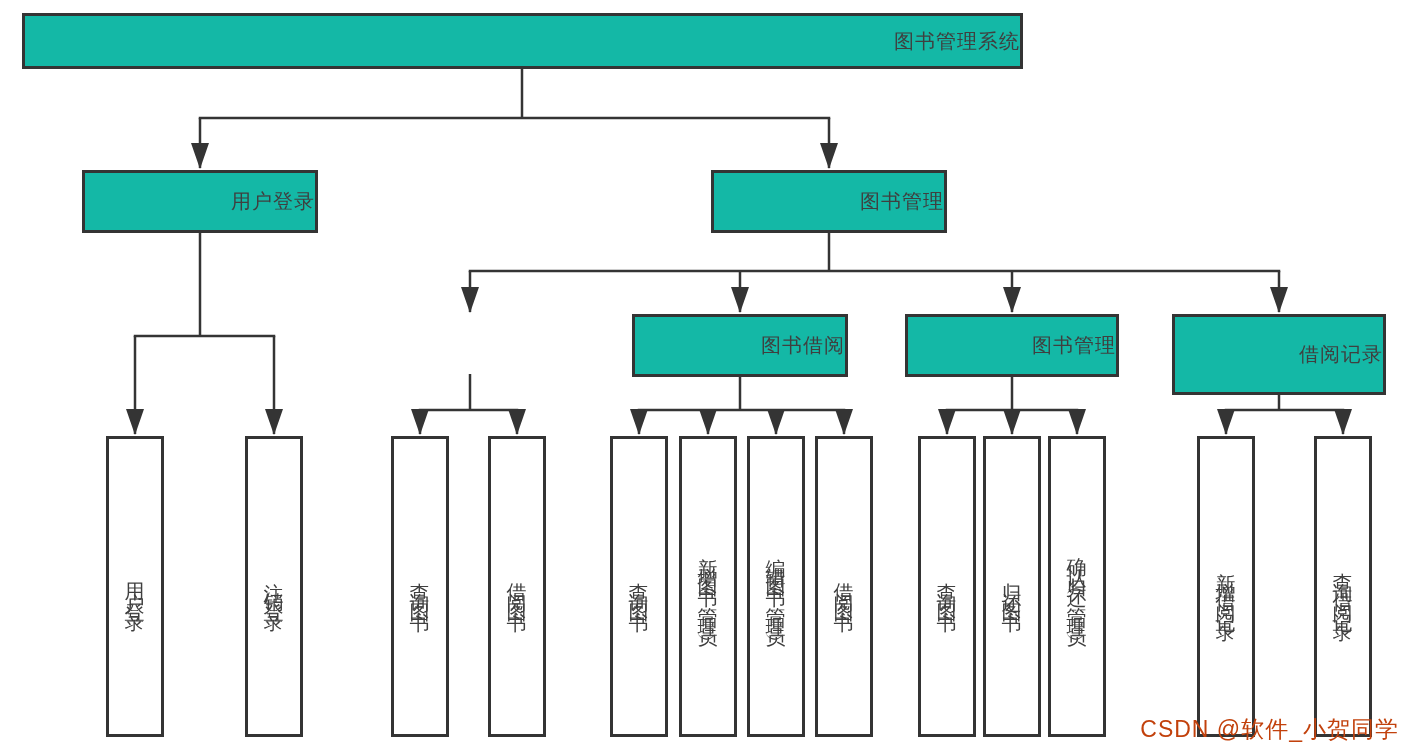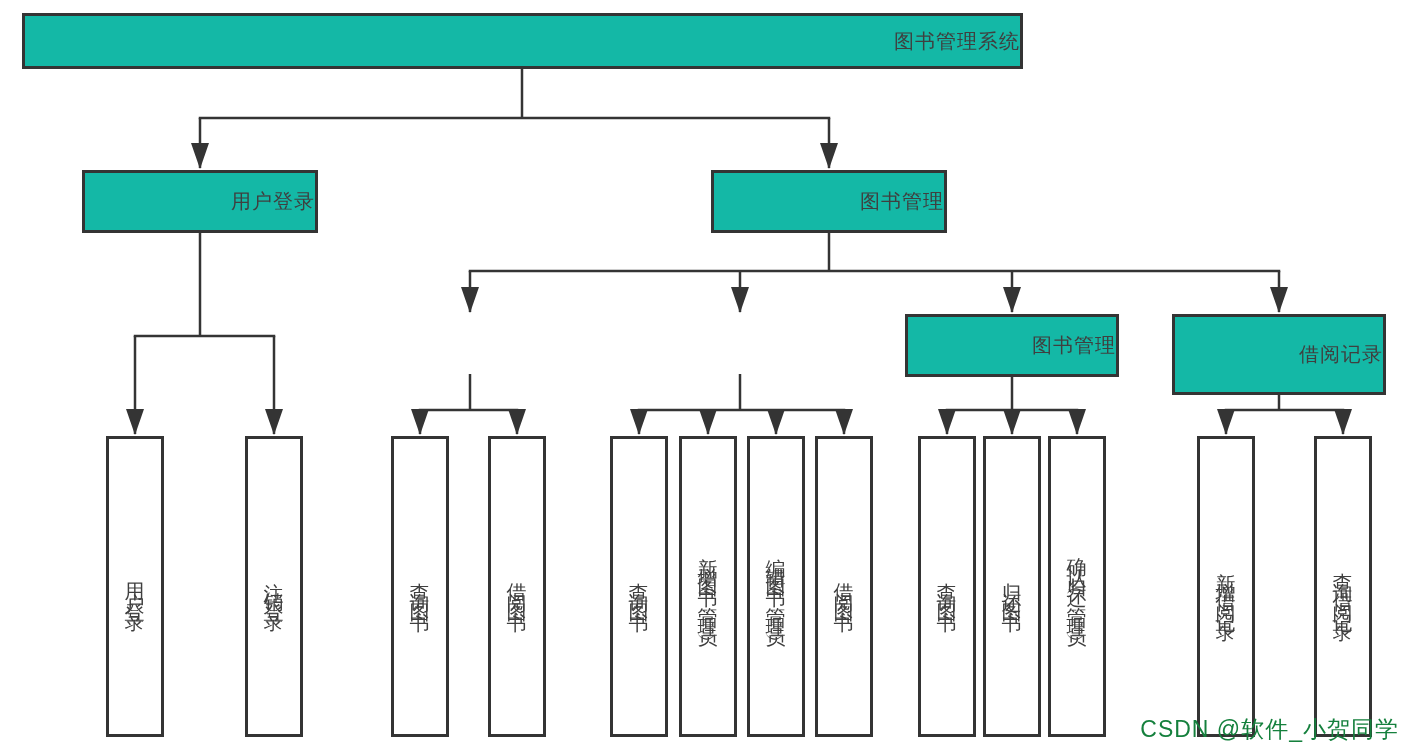--- a/index.html
+++ b/index.html
@@ -61,21 +61,21 @@
     color: #3f3f3f;
     font-size: 20px;
     letter-spacing: 10px;
     line-height: 1;
   }
   .watermark {
     position: absolute;
     right: 6px;
     bottom: 2px;
     font-size: 23px;
-    color: #15803d;
+    color: #c2410c;
     letter-spacing: 1px;
     z-index: 5;
     white-space: nowrap;
   }
 </style>
 </head>
 <body>
 
 <div class="canvas">
 
@@ -133,20 +133,23 @@
     <span class="lbl">图书管理系统</span>
   </div>
 
   <div class="node l2-a">
     <span class="lbl">用户登录</span>
   </div>
   <div class="node l2-b">
     <span class="lbl">图书管理</span>
   </div>
 
+  <div class="node l3-b">
+    <span class="lbl">图书借阅</span>
+  </div>
   <div class="node l3-c">
     <span class="lbl">图书管理</span>
   </div>
   <div class="node l3-d">
     <span class="lbl">借阅记录</span>
   </div>
 
   <div class="leaf" style="left:106px">
     <span class="vlbl">用户登录</span>
   </div>

